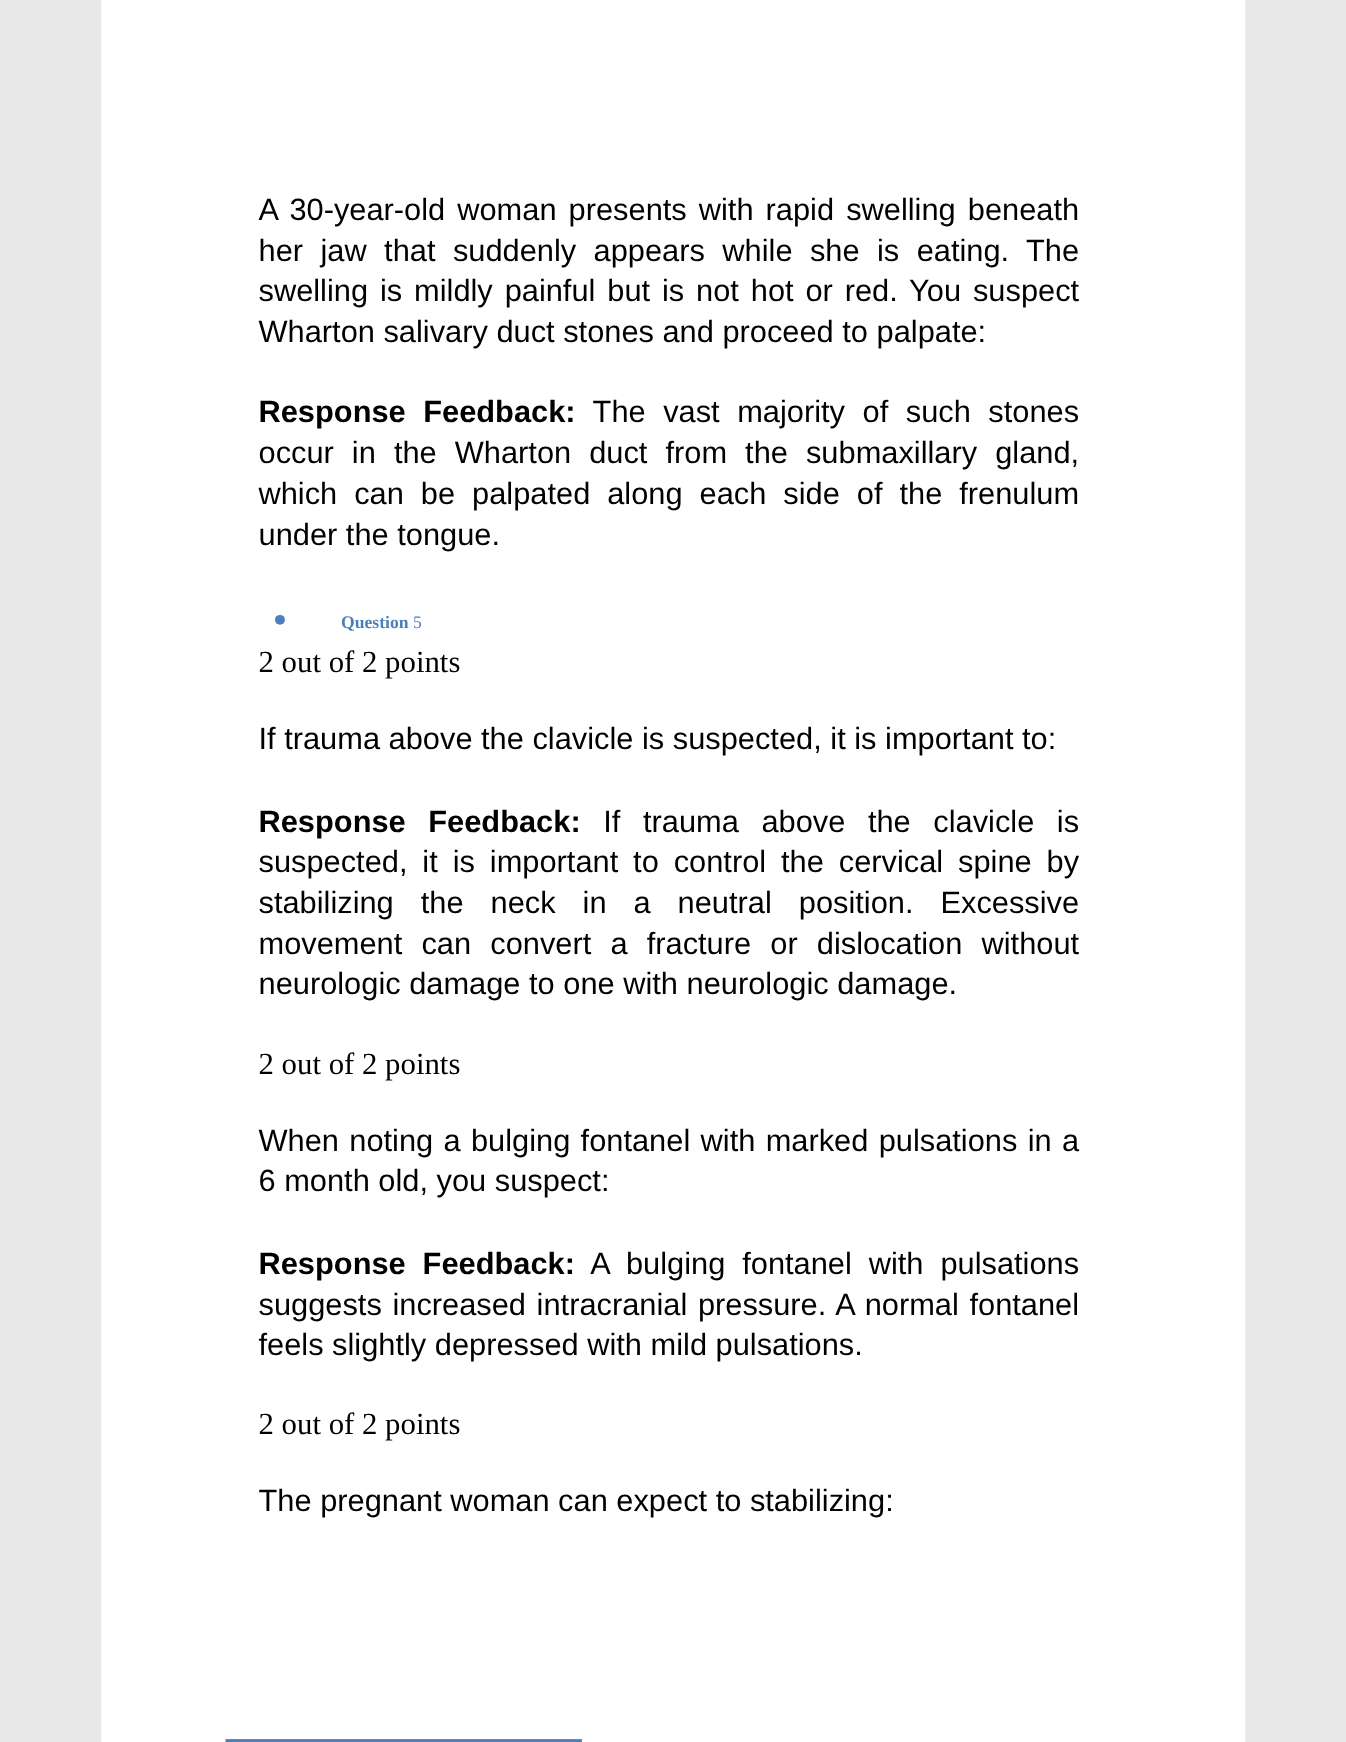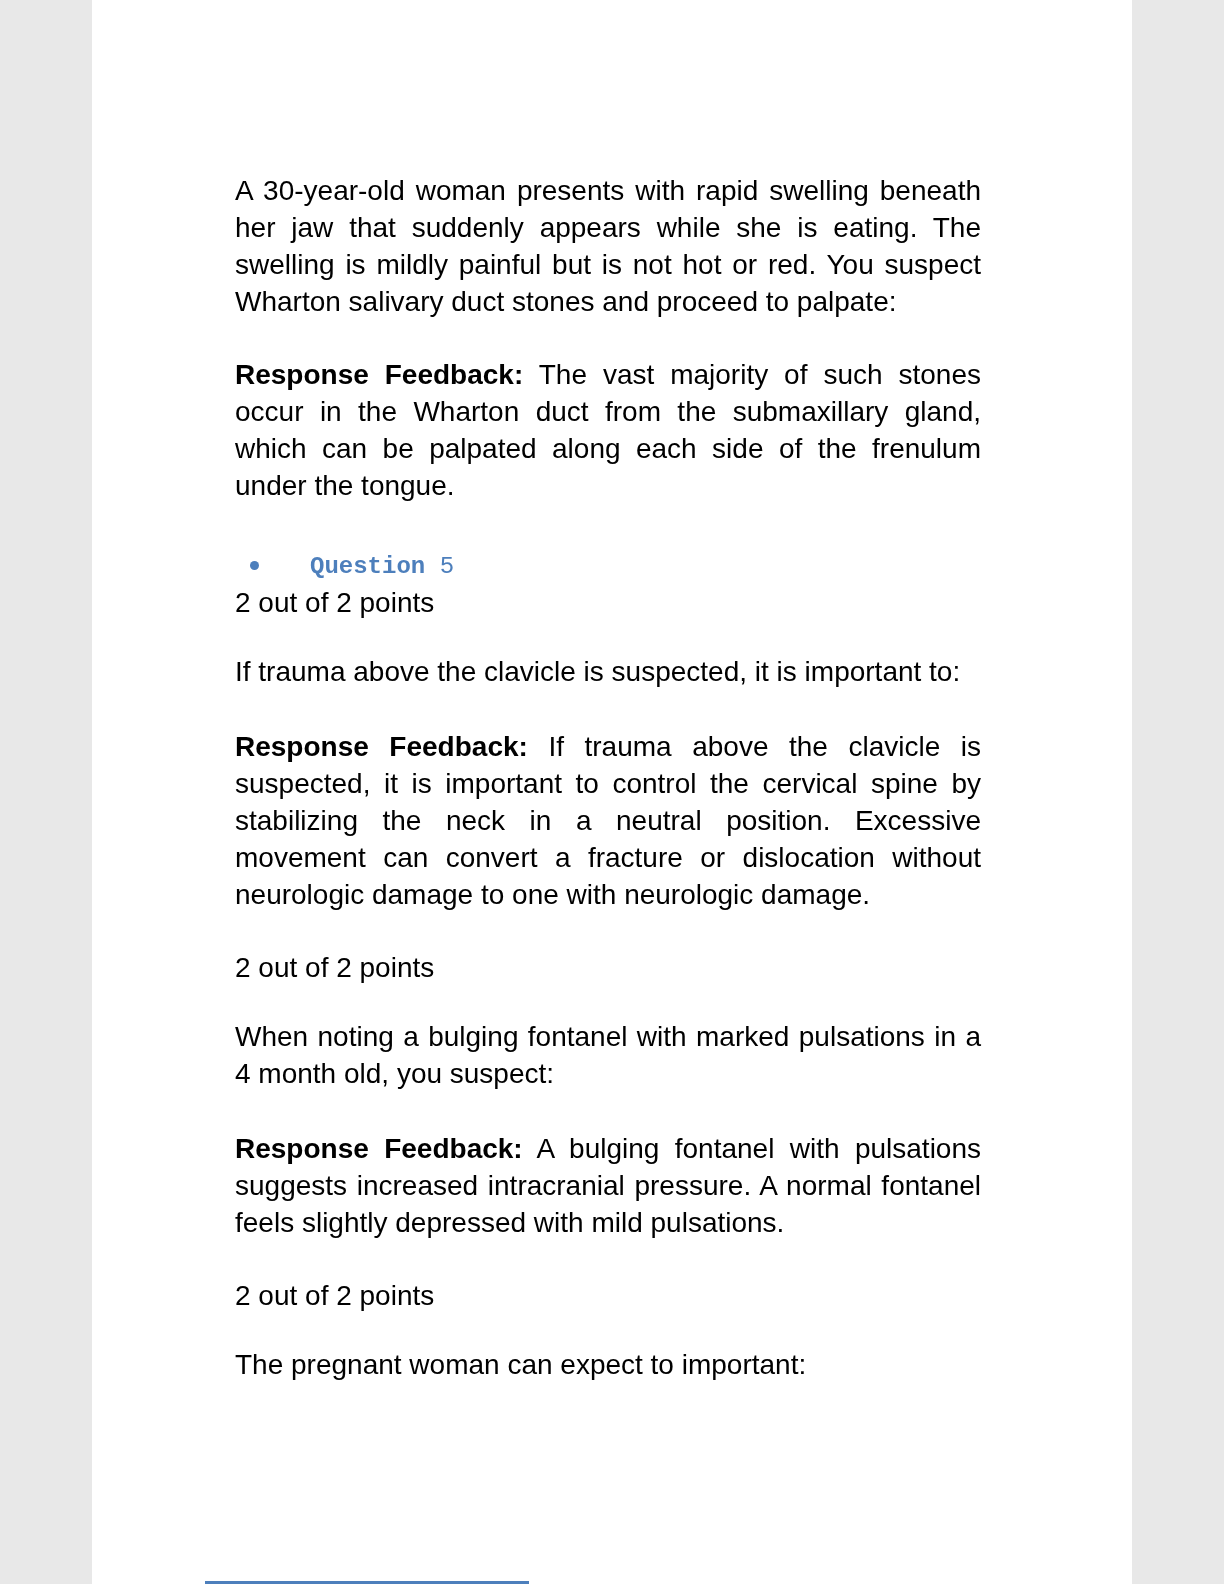--- a/index.html
+++ b/index.html
@@ -22,37 +22,37 @@
     text-align: justify;
   }
   .prompt {
     margin: 0 0 38px 0;
     text-align: justify;
   }
   .fb-label { font-weight: bold; }
   .q-head {
     margin: 46px 0 0 0;
     padding-left: 15px;
-    font-family: Liberation Mono, monospace;
-    font-size: 24px;
+    font-family: Liberation Serif, serif;
+    font-size: 16px;
     line-height: 34px;
     color: var(--accent, #4d7fbc);
   }
   .bullet {
     display: inline-block;
     width: 9px;
     height: 9px;
     border-radius: 50%;
     background: var(--accent, #4d7fbc);
     margin-right: 51px;
     vertical-align: 3px;
   }
   .q-title { font-weight: bold; }
   .q-num { font-weight: normal; }
-  .score { margin: 0 0 32px 0; }
+  .score { margin: 0 0 32px 0; font-family: Liberation Serif, serif; }
   .bottom-rule {
     position: absolute;
     left: 113px;
     bottom: 0;
     width: 324px;
     height: 3px;
     background: var(--accent, #4d7fbc);
   }
 </style>
 </head>
@@ -72,23 +72,23 @@
     <span class="q-num">5</span>
   </div>
   <p class="score">2 out of 2 points</p>
   <p class="prompt">If trauma above the clavicle is suspected, it is important to:</p>
   <p class="para">
     <span class="fb-label">Response Feedback:</span>
     <span>If trauma above the clavicle is suspected, it is important to control the cervical spine by stabilizing the neck in a neutral position. Excessive movement can convert a fracture or dislocation without neurologic damage to one with neurologic damage.</span>
   </p>
 
   <p class="score">2 out of 2 points</p>
-  <p class="prompt">When noting a bulging fontanel with marked pulsations in a 4 month old, you suspect:</p>
+  <p class="prompt">When noting a bulging fontanel with marked pulsations in a 6 month old, you suspect:</p>
   <p class="para">
     <span class="fb-label">Response Feedback:</span>
     <span>A bulging fontanel with pulsations suggests increased intracranial pressure. A normal fontanel feels slightly depressed with mild pulsations.</span>
   </p>
 
   <p class="score">2 out of 2 points</p>
-  <p class="prompt">The pregnant woman can expect to important:</p>
+  <p class="prompt">The pregnant woman can expect to stabilizing:</p>
 
   <div class="bottom-rule"></div>
 </div>
 
 </body></html>

